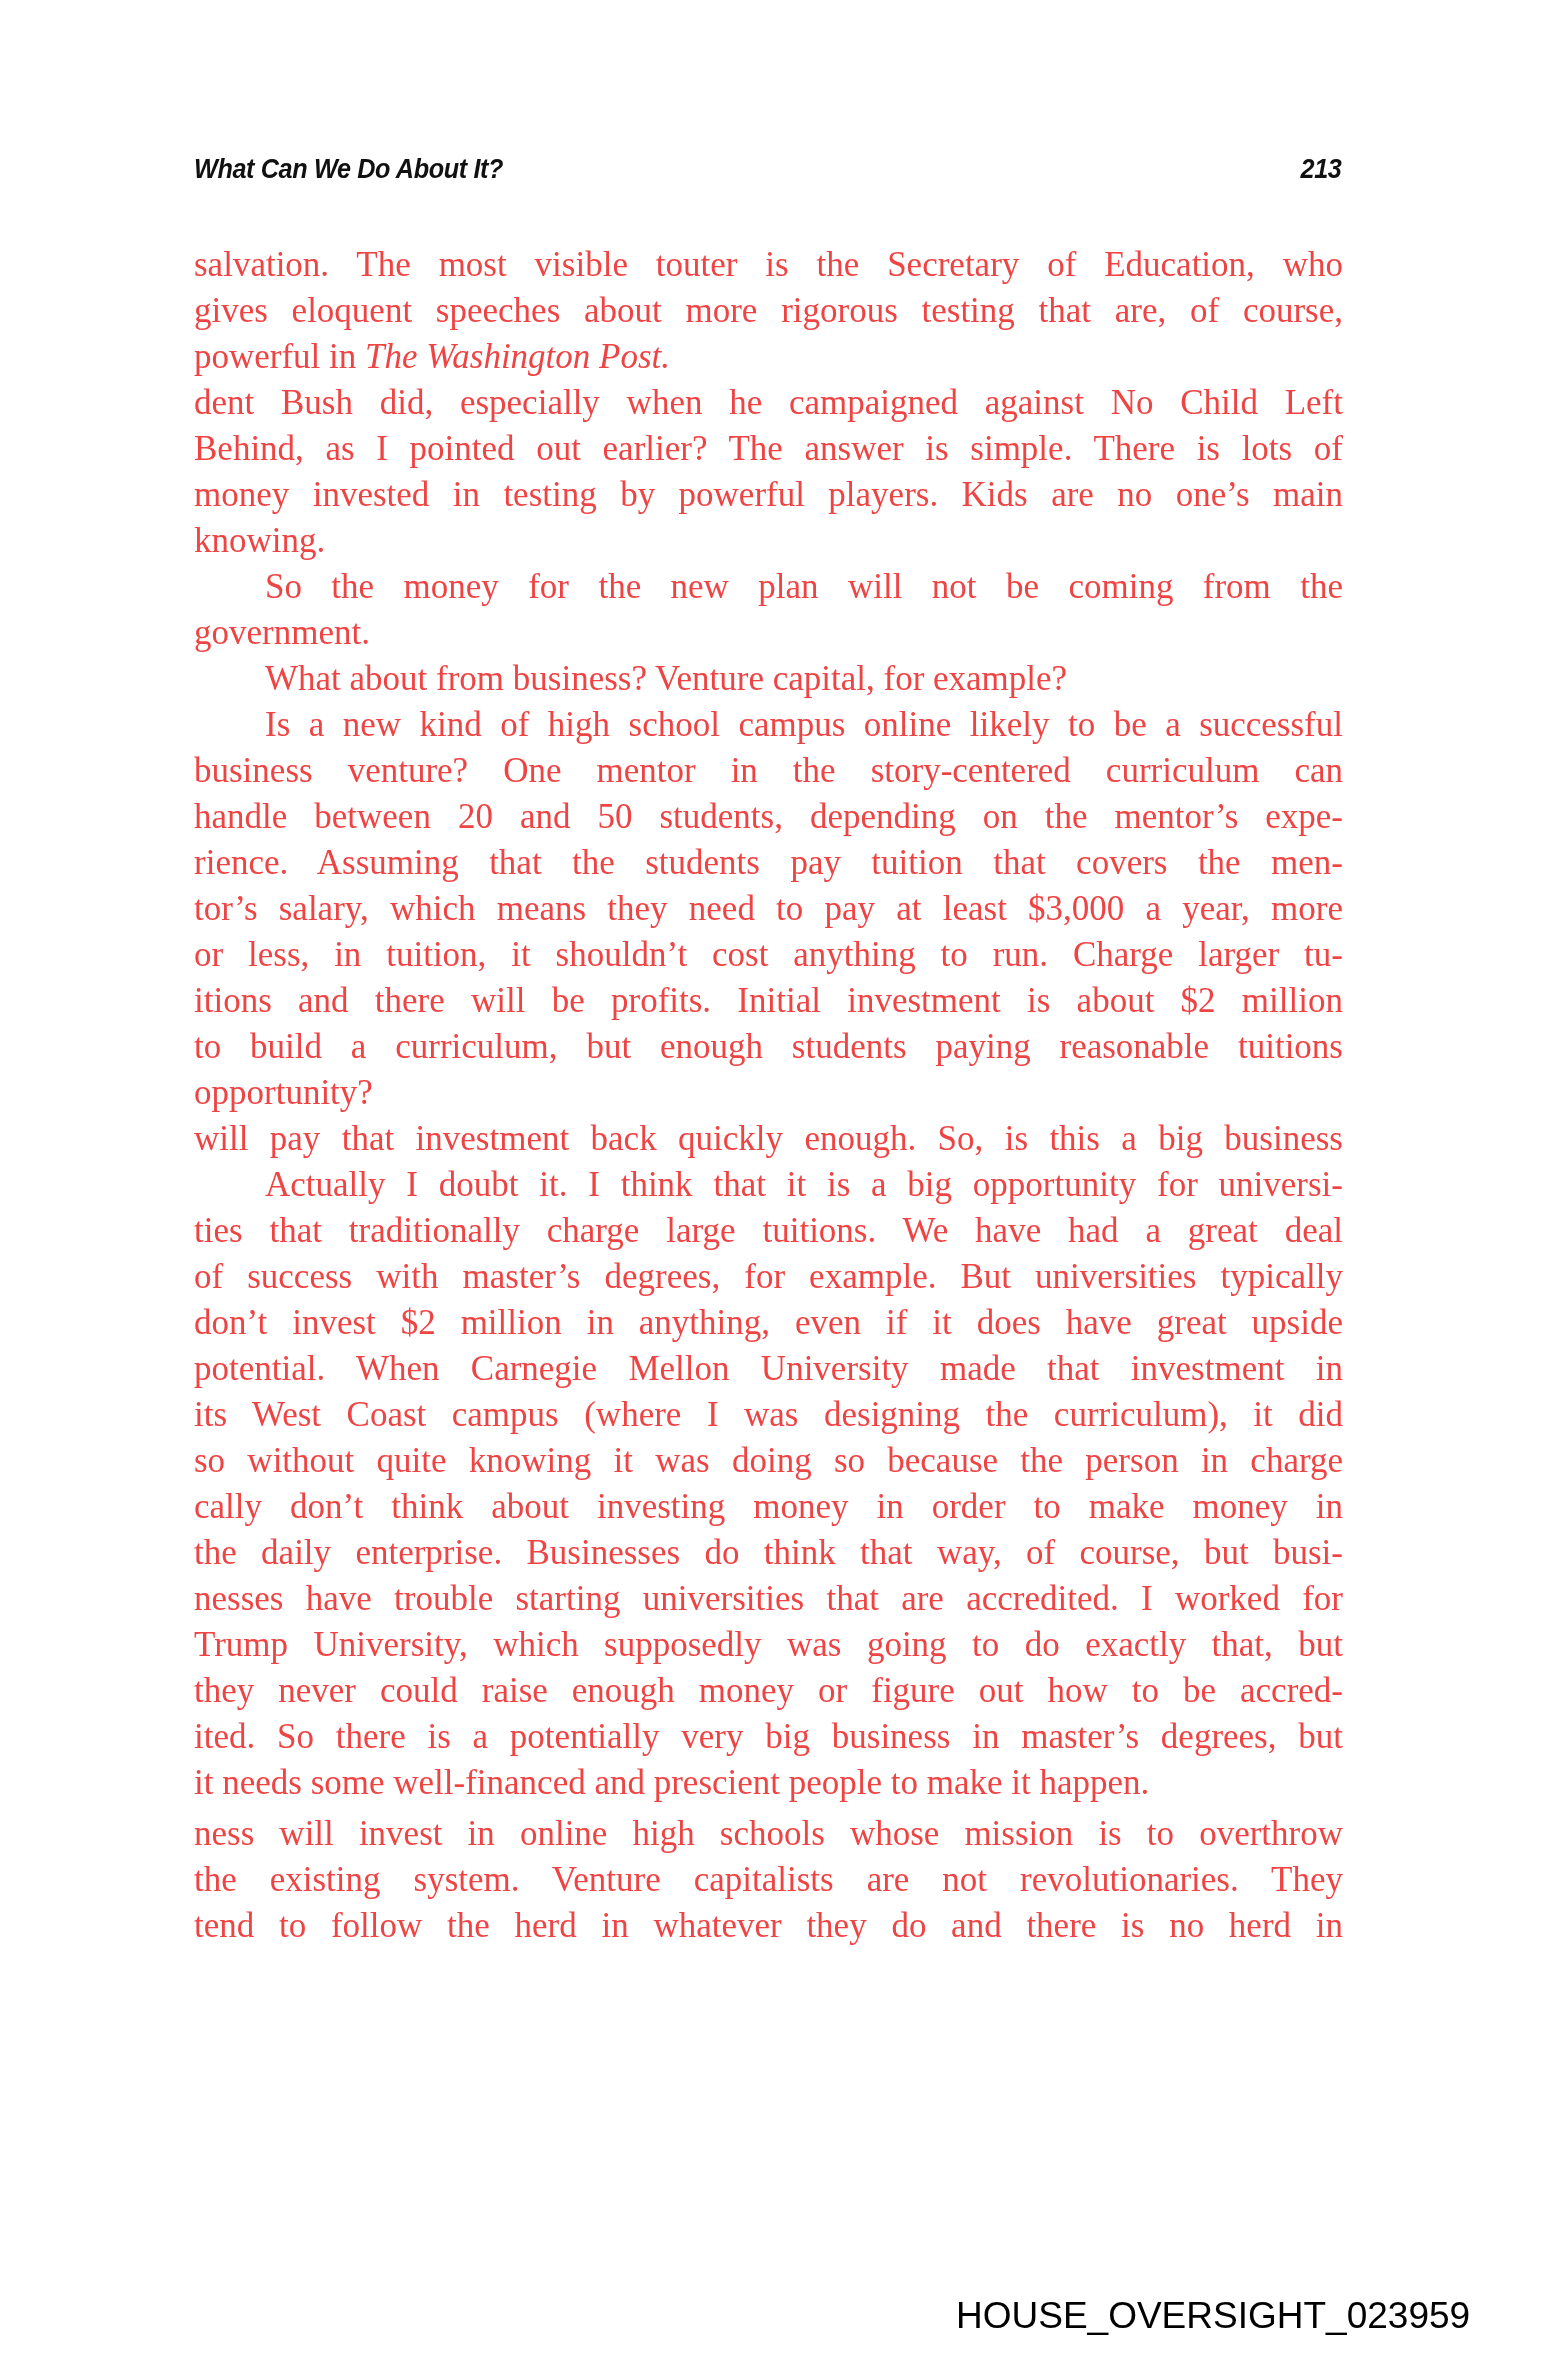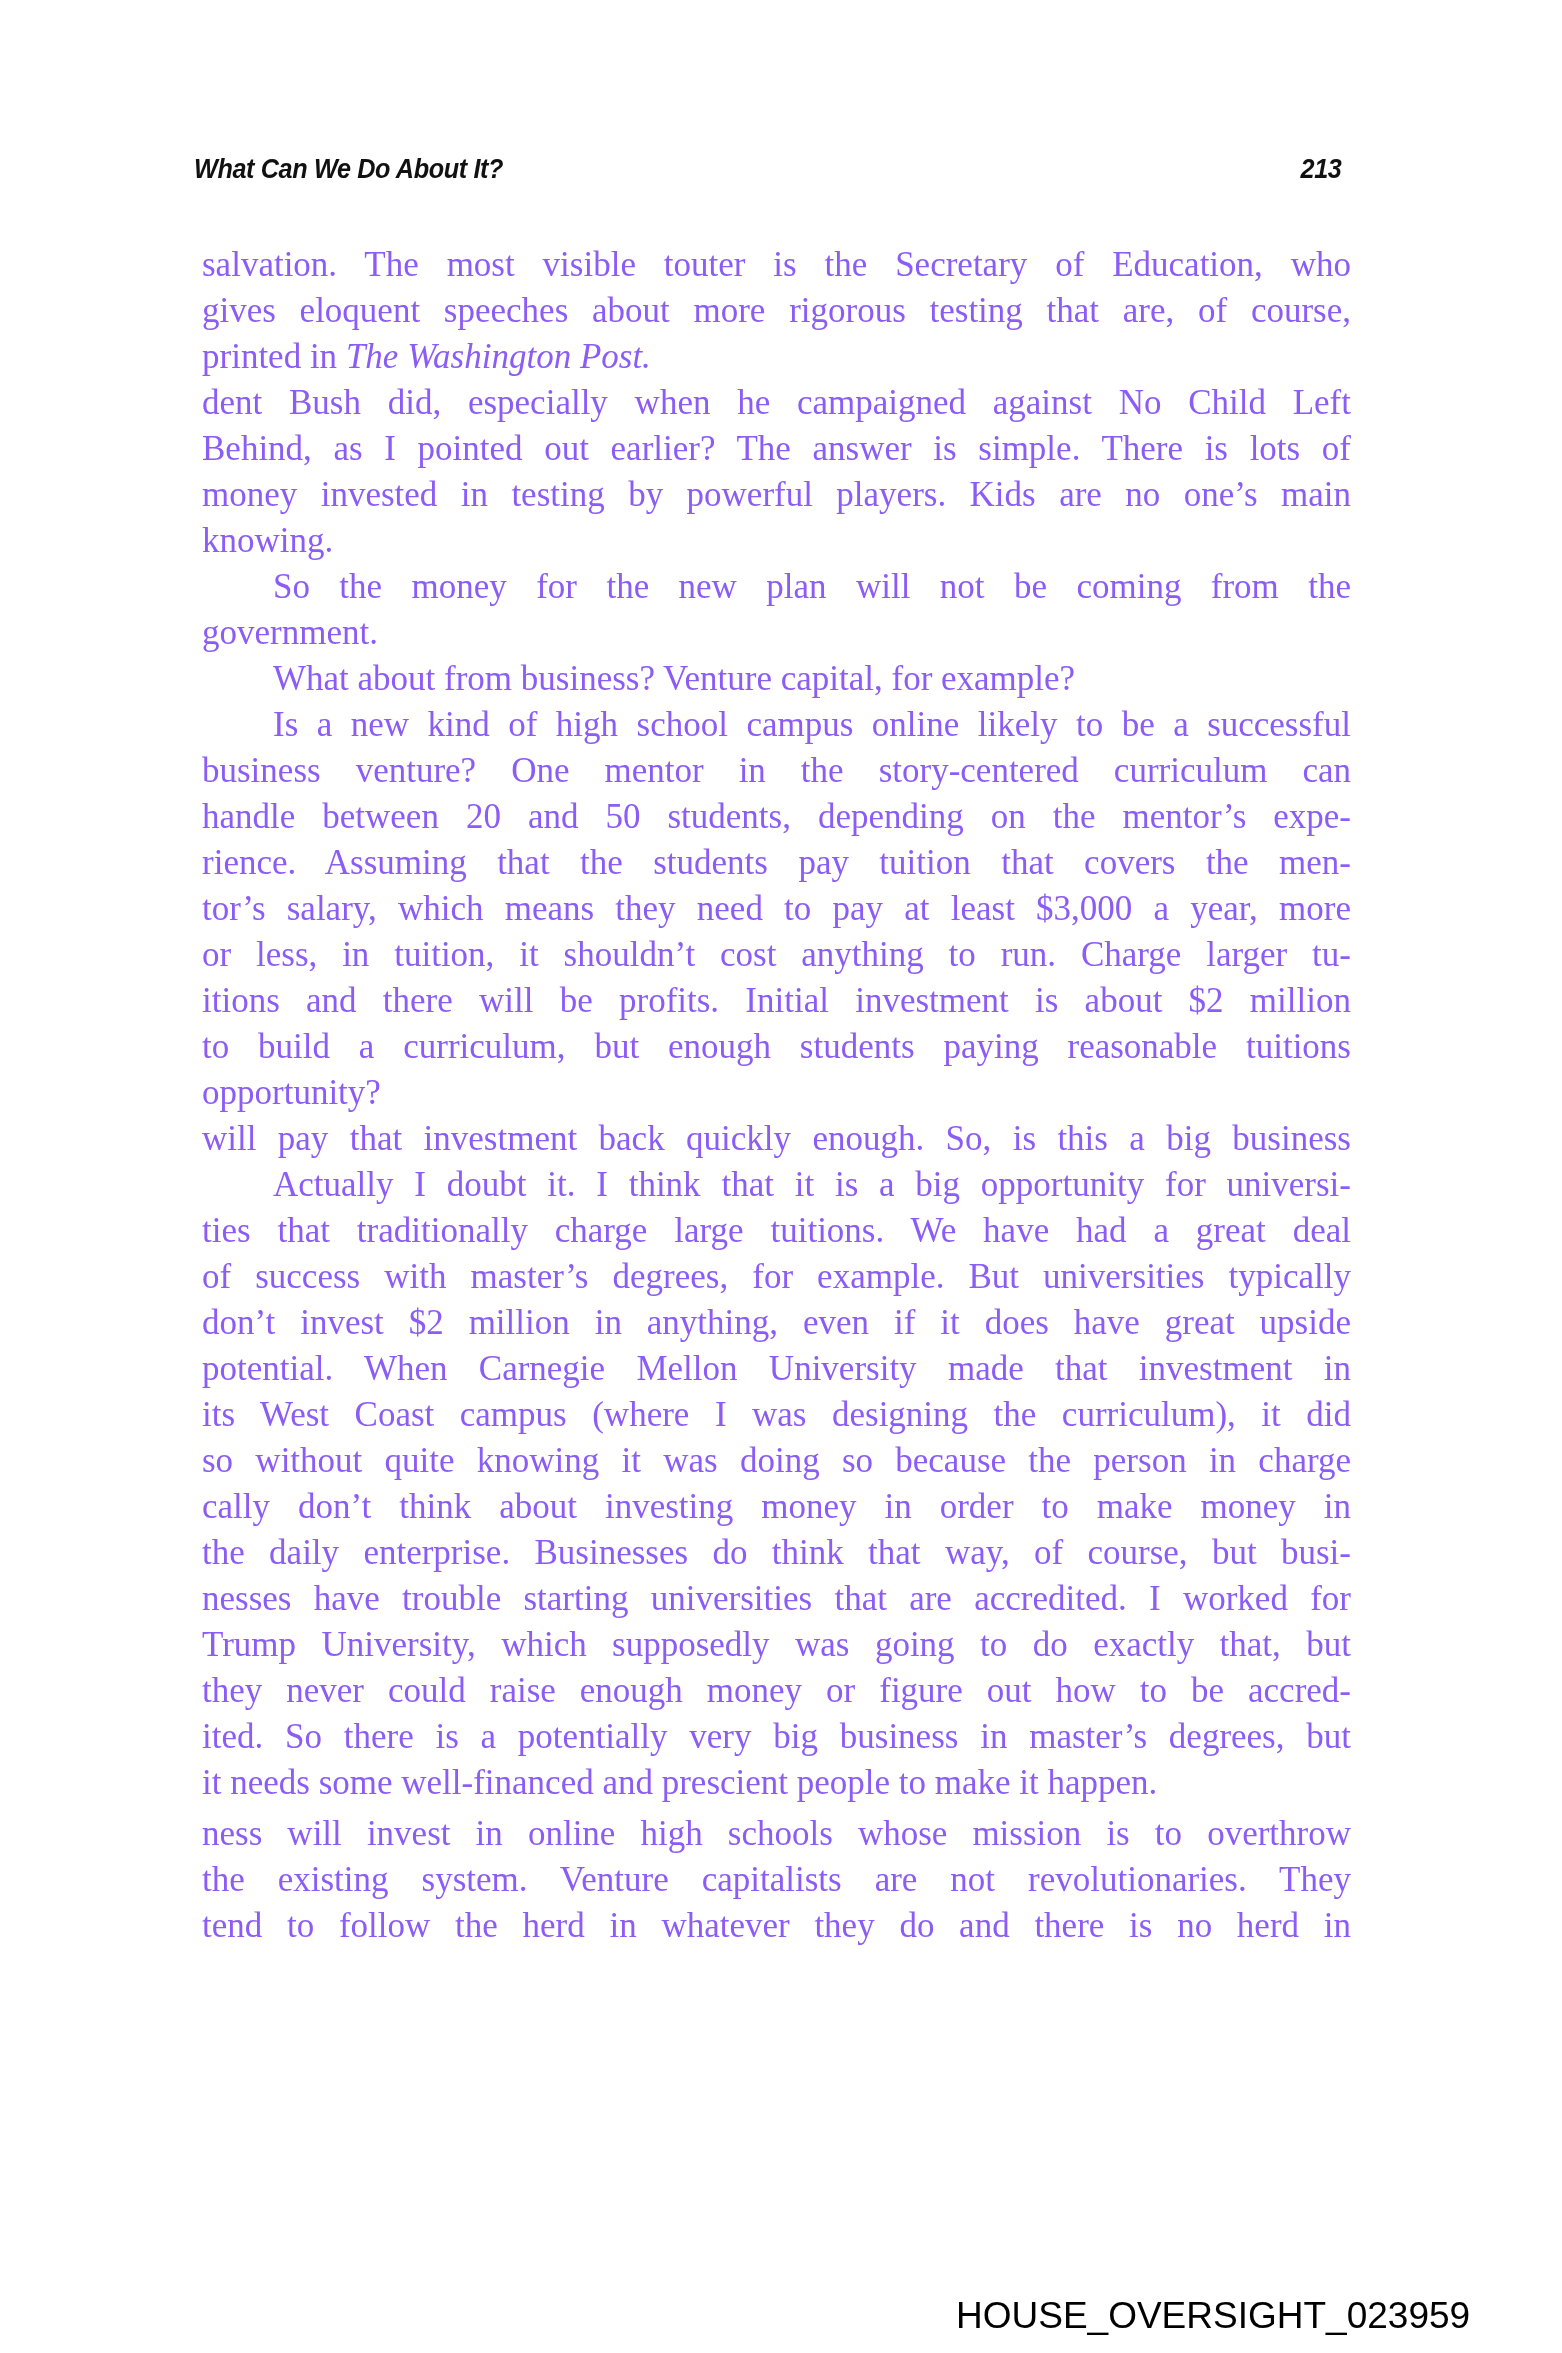--- a/index.html
+++ b/index.html
@@ -6,22 +6,22 @@
   body { width:1562px; height:2354px; position:relative; overflow:hidden; }
   .page { position:absolute; left:0; top:0; width:1562px; height:2354px; background:#fff; }
   .running-head {
     position:absolute; left:194px; top:153px; width:1148px; height:43px;
     font-family:"Liberation Sans", sans-serif; font-weight:bold; font-style:italic;
     font-size:28px; color:#111; letter-spacing:-0.4px;
   }
   .running-head .title { position:absolute; left:0; top:0; transform:scaleX(0.9); transform-origin:left; }
   .running-head .folio { position:absolute; right:0; top:0; transform:scaleX(0.9); transform-origin:right; }
   .body-text {
-    position:absolute; left:202px; top:242px; width:1149px;
-    font-family:"Liberation Serif", serif; font-size:35px; line-height:46px; color:#8b5cf6;
+    position:absolute; left:194px; top:242px; width:1149px;
+    font-family:"Liberation Serif", serif; font-size:35px; line-height:46px; color:#ef4444;
   }
   .line { display:block; white-space:nowrap; text-align:justify; text-align-last:justify; height:46px; }
   .line.last { text-align-last:left; }
   .line.indent { padding-left:71px; }
   .gap { height:5.1px; }
   .footer-stamp {
     position:absolute; left:956px; top:2295px;
     font-family:Liberation Sans, sans-serif; font-size:37px; color:#000; letter-spacing:0px;
   }
   i { font-style:italic; }
@@ -34,21 +34,21 @@
   <div class="running-head">
     <span class="title">What Can We Do About It?</span>
     <span class="folio">213</span>
   </div>
 
   <div class="body-text">
 
     <div>
       <span class="line">salvation. The most visible touter is the Secretary of Education, who</span>
       <span class="line">gives eloquent speeches about more rigorous testing that are, of course,</span>
-      <span class="line last"><span>printed in </span><i>The Washington Post.</i></span>
+      <span class="line last"><span>powerful in </span><i>The Washington Post.</i></span>
     </div>
 
     <div>
       <span class="line">dent Bush did, especially when he campaigned against No Child Left</span>
       <span class="line">Behind, as I pointed out earlier? The answer is simple. There is lots of</span>
       <span class="line">money invested in testing by powerful players. Kids are no one’s main</span>
       <span class="line last">knowing.</span>
     </div>
 
     <div>

